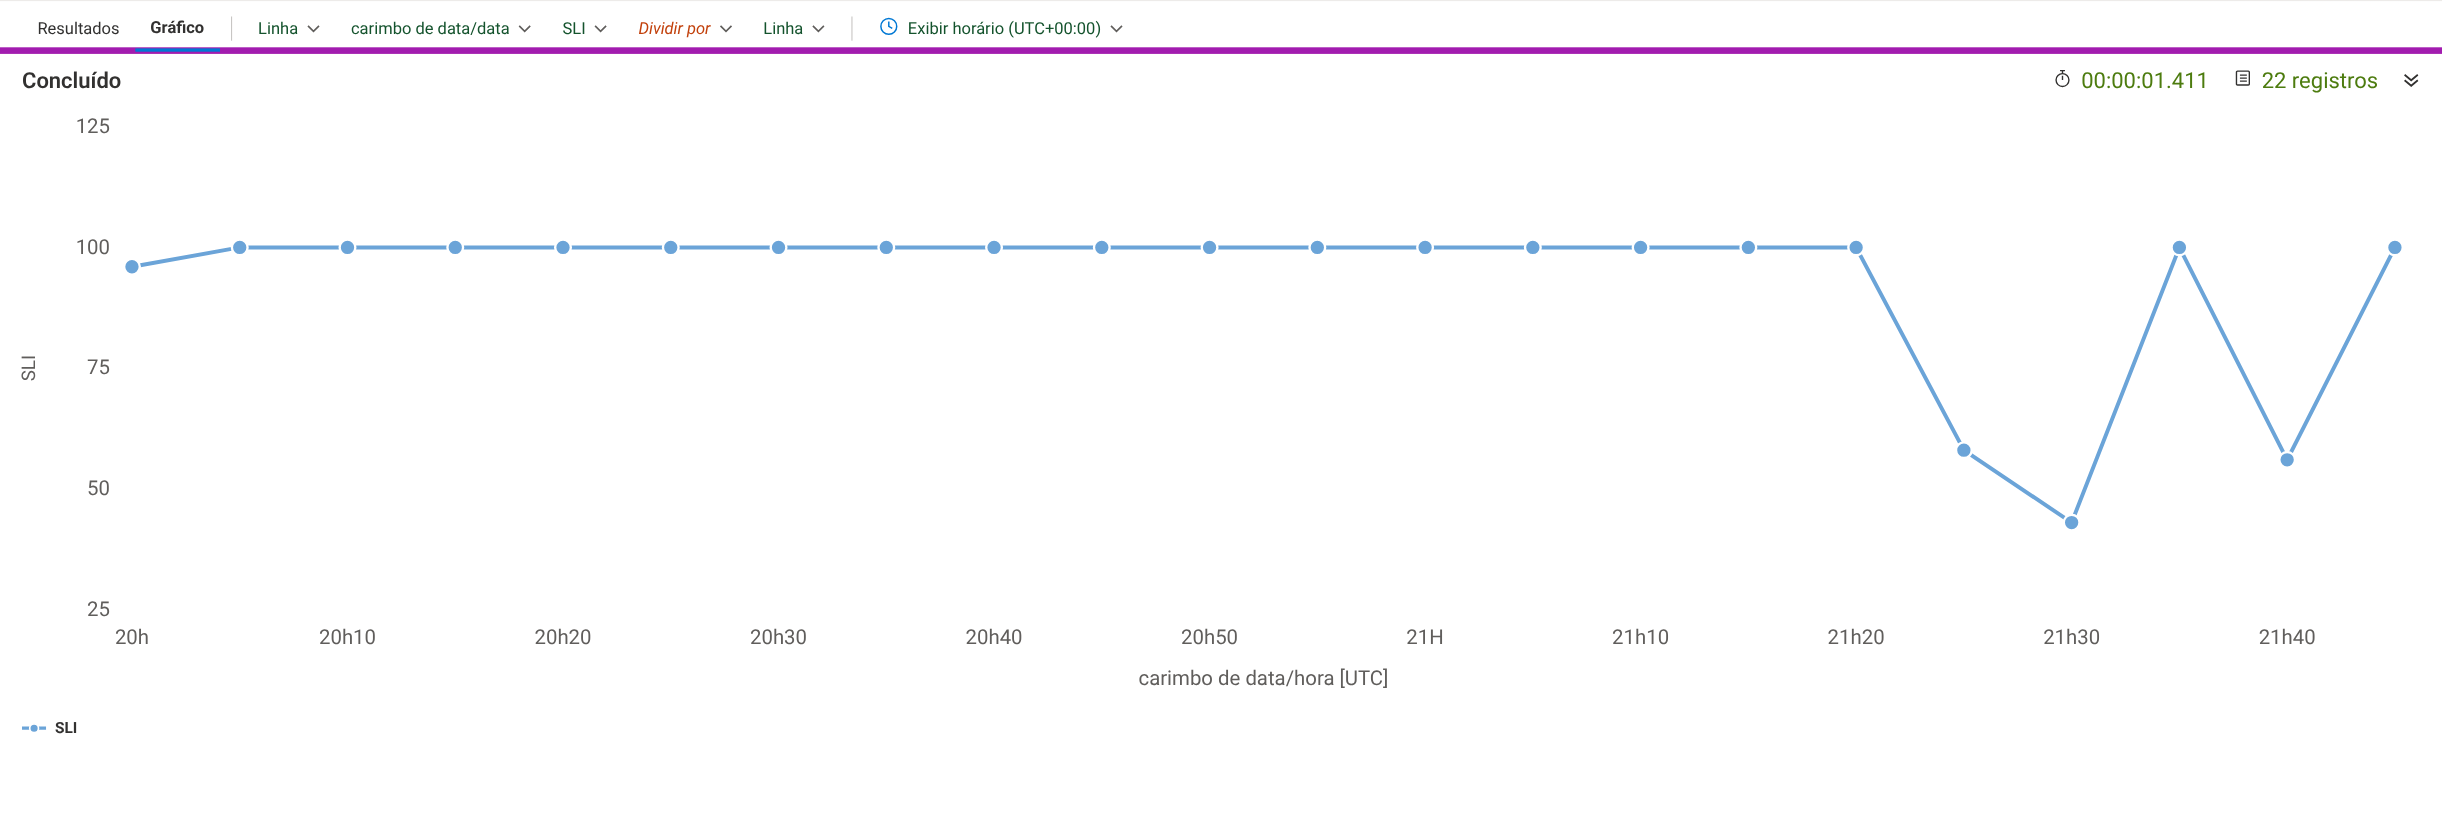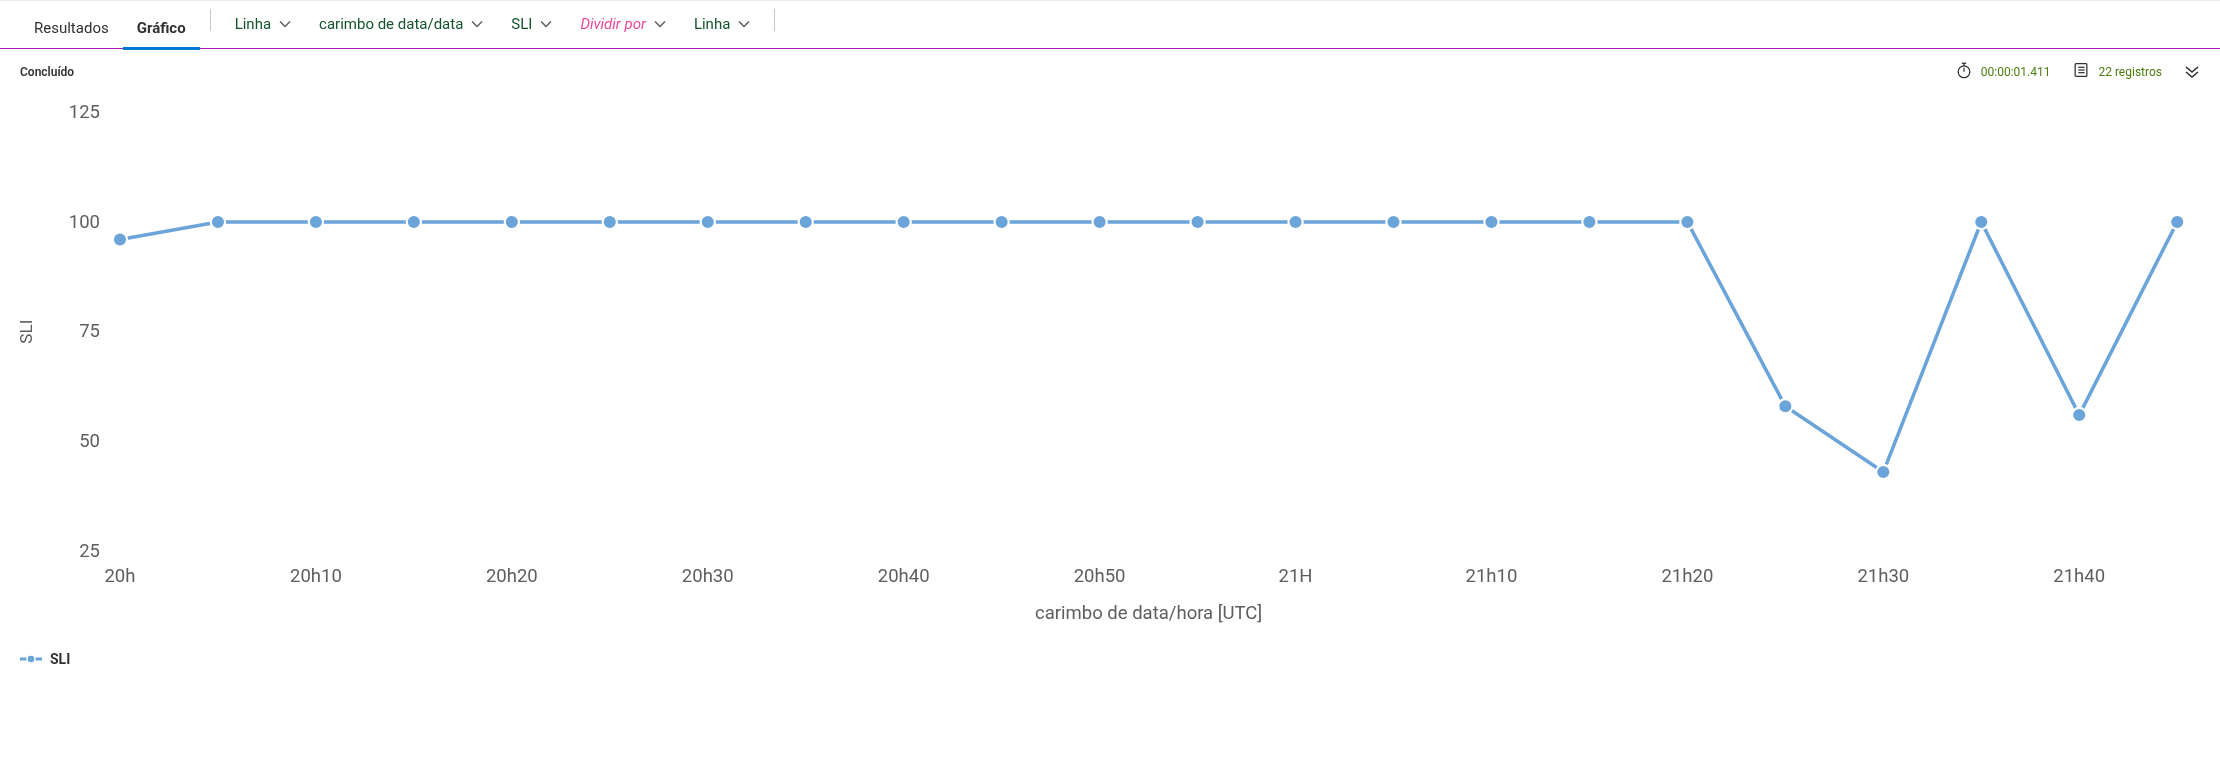--- a/index.html
+++ b/index.html
@@ -10,24 +10,24 @@
     color: #323130;
     background: #ffffff;
   }
   .root {
     width: 100%;
     border-top: 1px solid #edebe9;
   }
   
   .toolbar {
     display: flex;
-    align-items: flex-start;
+    align-items: center;
     gap: 0;
     padding: 8px 20px 0 20px;
-    border-bottom: 1px solid #a21caf;
+    border-bottom: 6px solid #a21caf;
     height: 48px;
     font-size: 15px;
     color: #323130;
   }
   .tb-tab {
     padding: 10px 14px;
     cursor: pointer;
   }
   .tb-tab.active {
     font-weight: 700;
@@ -41,35 +41,35 @@
   }
   .tb-dd {
     display: inline-flex;
     align-items: center;
     gap: 8px;
     padding: 6px 14px;
     cursor: pointer;
     color: #14532d;
     white-space: nowrap;
   }
-  .tb-dd.muted { font-style: italic; color: #ec4899; }
+  .tb-dd.muted { font-style: italic; color: #c2410c; }
   .chev {
     display: inline-flex;
   }
   .chev svg { width: 12px; height: 12px; }
   .chev svg path { stroke: #605e5c; stroke-width: 1.5; fill: none; }
   .clock-icon svg { width: 18px; height: 18px; }
   .clock-icon svg circle { stroke: #0078d4; stroke-width: 1.5; fill: none; }
   .clock-icon svg path  { stroke: #0078d4; stroke-width: 1.5; fill: none; }
   
   .status-row {
     display: flex;
     align-items: center;
     padding: 12px 20px;
-    font-size: 12px;
+    font-size: 20px;
   }
   .status-title { font-weight: 600; }
   .status-spacer { flex: 1; }
   .status-pill {
     display: inline-flex;
     align-items: center;
     gap: 8px;
     margin-left: 22px;
     color: #4d7c0f;
     cursor: default;
@@ -156,20 +156,34 @@
       <span>Linha</span>
       <span class="chev">
         <svg viewBox="0 0 12 12">
             <path d="M1 3.5 L6 8.5 L11 3.5"></path>
           </svg>
       </span>
     </div>
 
     <div class="tb-sep"></div>
 
+    <div class="tb-dd">
+      <span class="clock-icon">
+        <svg viewBox="0 0 20 20">
+            <circle cx="10" cy="10" r="8"></circle>
+            <path d="M10 5 V10 L13.5 12"></path>
+          </svg>
+      </span>
+      <span>Exibir horário (UTC+00:00)</span>
+      <span class="chev">
+        <svg viewBox="0 0 12 12">
+            <path d="M1 3.5 L6 8.5 L11 3.5"></path>
+          </svg>
+      </span>
+    </div>
   </div>
 
   <div class="status-row">
     <div class="status-title">Concluído</div>
     <div class="status-spacer"></div>
 
     <div class="status-pill">
       <span>
         <svg viewBox="0 0 20 20">
           <circle cx="10" cy="12" r="6.5"></circle>

